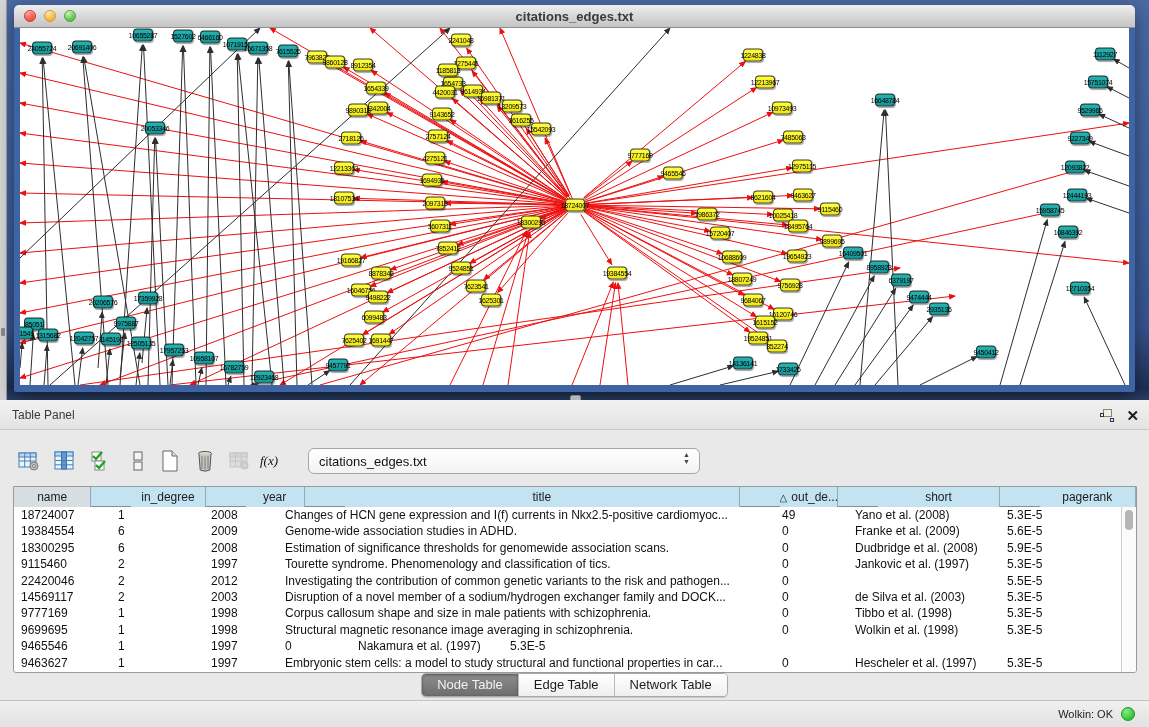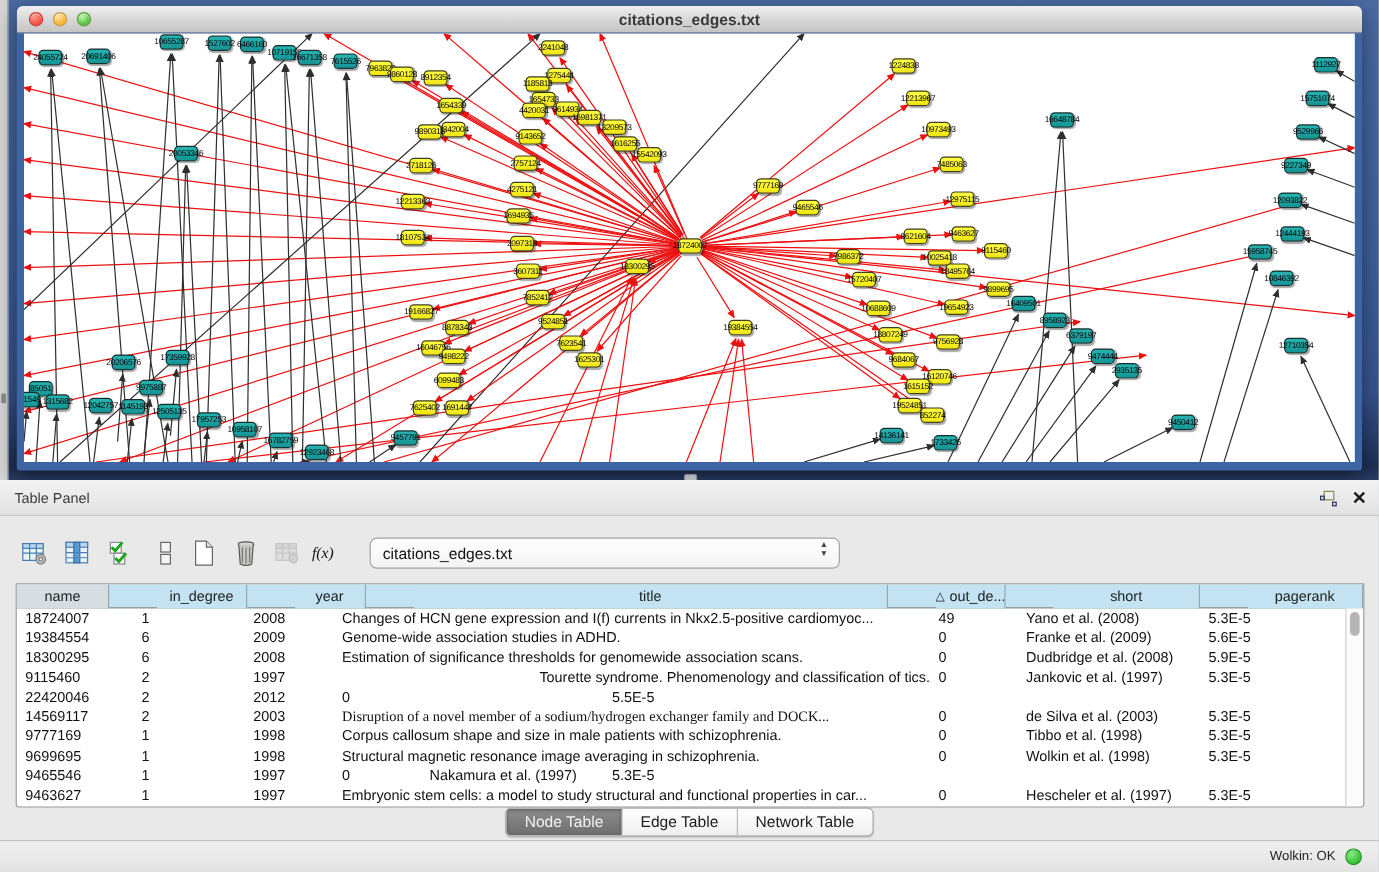--- a/index.html
+++ b/index.html
@@ -705,38 +705,39 @@
           <div class="td" style="width: 74px;">2008</div>
           <div class="td" style="width: 497px;">Estimation of significance thresholds for genomewide association scans.</div>
           <div class="td" style="width: 73px;">0</div>
           <div class="td" style="width: 152px;">Dudbridge et al. (2008)</div>
           <div class="td" style="width: 121px;">5.9E-5</div>
         </div>
         <div class="tr">
           <div class="td" style="width: 97px;">9115460</div>
           <div class="td" style="width: 93px;">2</div>
           <div class="td" style="width: 74px;">1997</div>
-          <div class="td" style="width: 497px; text-align: right;">Tourette syndrome. Phenomenology and classification of tics.</div>
+          <div class="td" style="width: 497px;">Tourette syndrome. Phenomenology and classification of tics.</div>
           <div class="td" style="width: 73px;">0</div>
           <div class="td" style="width: 152px;">Jankovic et al. (1997)</div>
           <div class="td" style="width: 121px;">5.3E-5</div>
         </div>
         <div class="tr">
           <div class="td" style="width: 97px;">22420046</div>
           <div class="td" style="width: 93px;">2</div>
           <div class="td" style="width: 74px;">2012</div>
+          <div class="td" style="width: 497px;">Investigating the contribution of common genetic variants to the risk and pathogen...</div>
           <div class="td" style="width: 73px;">0</div>
           <div class="td" style="width: 152px; margin-top: 44px;">Stergiakouli et al. (2012)</div>
           <div class="td" style="width: 121px;">5.5E-5</div>
         </div>
         <div class="tr">
           <div class="td" style="width: 97px;">14569117</div>
           <div class="td" style="width: 93px;">2</div>
           <div class="td" style="width: 74px;">2003</div>
-          <div class="td" style="width: 497px; font-family: Liberation Serif, serif;">Disruption of a novel member of a sodium/hydrogen exchanger family and DOCK...</div>
+          <div class="td" style="width: 497px;">Disruption of a novel member of a sodium/hydrogen exchanger family and DOCK...</div>
           <div class="td" style="width: 73px;">0</div>
           <div class="td" style="width: 152px;">de Silva et al. (2003)</div>
           <div class="td" style="width: 121px;">5.3E-5</div>
         </div>
         <div class="tr">
           <div class="td" style="width: 97px;">9777169</div>
           <div class="td" style="width: 93px;">1</div>
           <div class="td" style="width: 74px;">1998</div>
           <div class="td" style="width: 497px;">Corpus callosum shape and size in male patients with schizophrenia.</div>
           <div class="td" style="width: 73px;">0</div>

